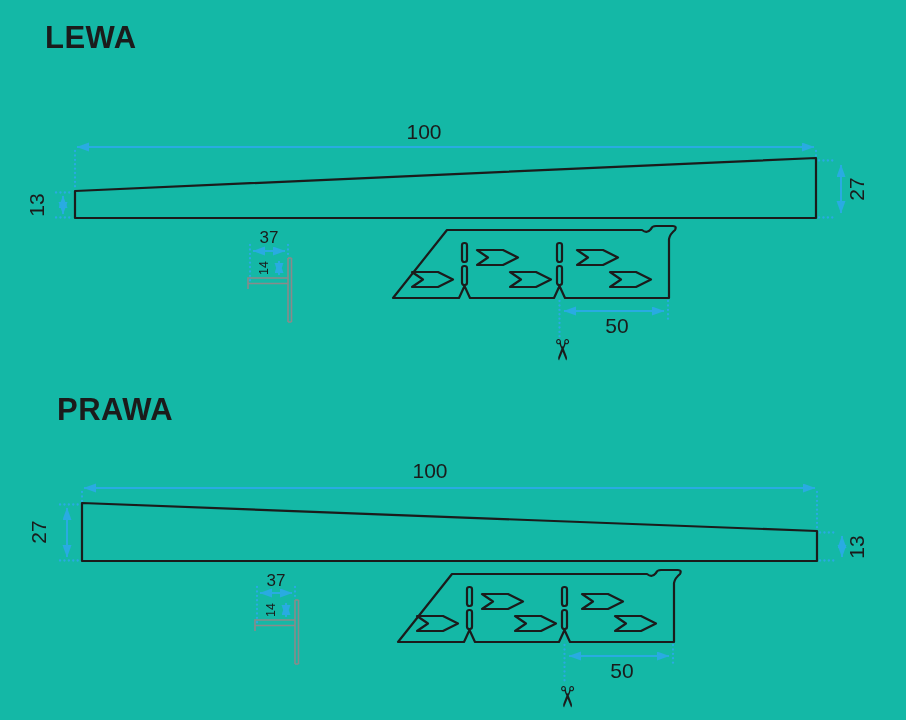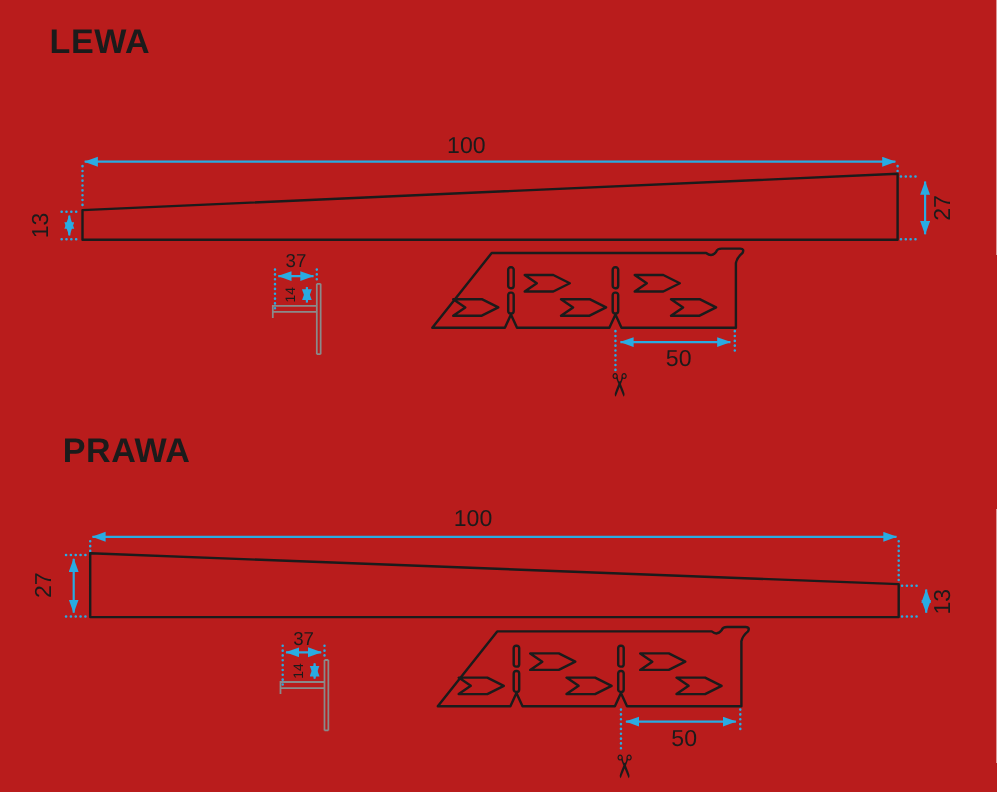--- a/index.html
+++ b/index.html
@@ -1,16 +1,16 @@
 <!DOCTYPE html>
 <html><head>
 <meta charset="utf-8">
 <style>
   html,body{margin:0;padding:0;background:#ffffff;}
-  .canvas{position:relative;width:906px;height:720px;background:#b91c1c;overflow:hidden;}
+  .canvas{position:relative;width:906px;height:720px;background:#14b8a6;overflow:hidden;}
   svg{display:block;}
   text{font-family:"Liberation Sans",sans-serif;fill:#1b1b1b;}
   .title{font-size:31px;font-weight:bold;letter-spacing:.5px;}
   .num{font-size:21px;}
   .num-s{font-size:17px;}
   .num-xs{font-size:12.5px;}
   .scis{font-size:29px;}
   .dim{stroke:#29ABE2;stroke-width:2;fill:none;}
   .dot{stroke:#29ABE2;stroke-width:2.3;fill:none;stroke-dasharray:0.1 4.3;stroke-linecap:round;}
   .blk{stroke:#1b1b1b;stroke-width:2.2;fill:none;stroke-linejoin:round;}

